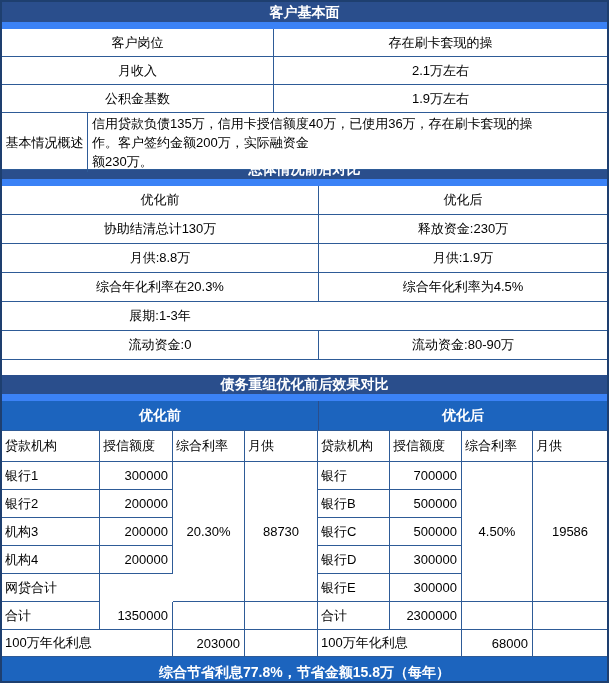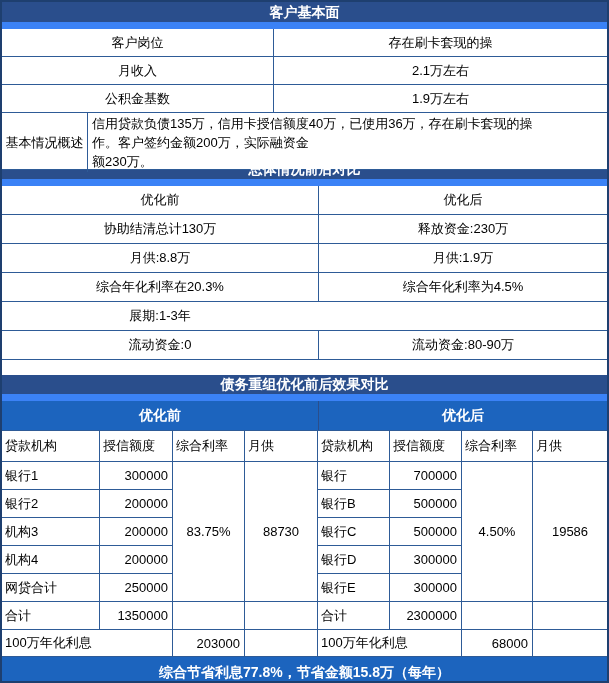--- a/index.html
+++ b/index.html
@@ -133,21 +133,21 @@
 
     <div class="bc">贷款机构</div>
     <div class="bc">授信额度</div>
     <div class="bc">综合利率</div>
     <div class="bc">月供</div>
     <div class="bc">贷款机构</div>
     <div class="bc">授信额度</div>
     <div class="bc">综合利率</div>
     <div class="bc lastcol">月供</div>
 
-    <div class="bc ctr rate-l">83.75%</div>
+    <div class="bc ctr rate-l">20.30%</div>
     <div class="bc ctr mon-l">88730</div>
     <div class="bc ctr rate-r">4.50%</div>
     <div class="bc ctr mon-r lastcol">19586</div>
 
     <div class="bc" style="grid-column:1;grid-row:2">银行1</div>
     <div class="bc num" style="grid-column:2;grid-row:2">300000</div>
     <div class="bc" style="grid-column:5;grid-row:2">银行</div>
     <div class="bc num" style="grid-column:6;grid-row:2">700000</div>
 
     <div class="bc" style="grid-column:1;grid-row:3">银行2</div>
@@ -159,21 +159,20 @@
     <div class="bc num" style="grid-column:2;grid-row:4">200000</div>
     <div class="bc" style="grid-column:5;grid-row:4">银行C</div>
     <div class="bc num" style="grid-column:6;grid-row:4">500000</div>
 
     <div class="bc" style="grid-column:1;grid-row:5">机构4</div>
     <div class="bc num" style="grid-column:2;grid-row:5">200000</div>
     <div class="bc" style="grid-column:5;grid-row:5">银行D</div>
     <div class="bc num" style="grid-column:6;grid-row:5">300000</div>
 
     <div class="bc" style="grid-column:1;grid-row:6">网贷合计</div>
-    <div class="bc num" style="grid-column:2;grid-row:6">250000</div>
     <div class="bc" style="grid-column:5;grid-row:6">银行E</div>
     <div class="bc num" style="grid-column:6;grid-row:6">300000</div>
 
     <div class="bc" style="grid-column:1;grid-row:7">合计</div>
     <div class="bc num" style="grid-column:2;grid-row:7">1350000</div>
     <div class="bc" style="grid-column:3;grid-row:7"></div>
     <div class="bc" style="grid-column:4;grid-row:7"></div>
     <div class="bc" style="grid-column:5;grid-row:7">合计</div>
     <div class="bc num" style="grid-column:6;grid-row:7">2300000</div>
     <div class="bc" style="grid-column:7;grid-row:7"></div>

